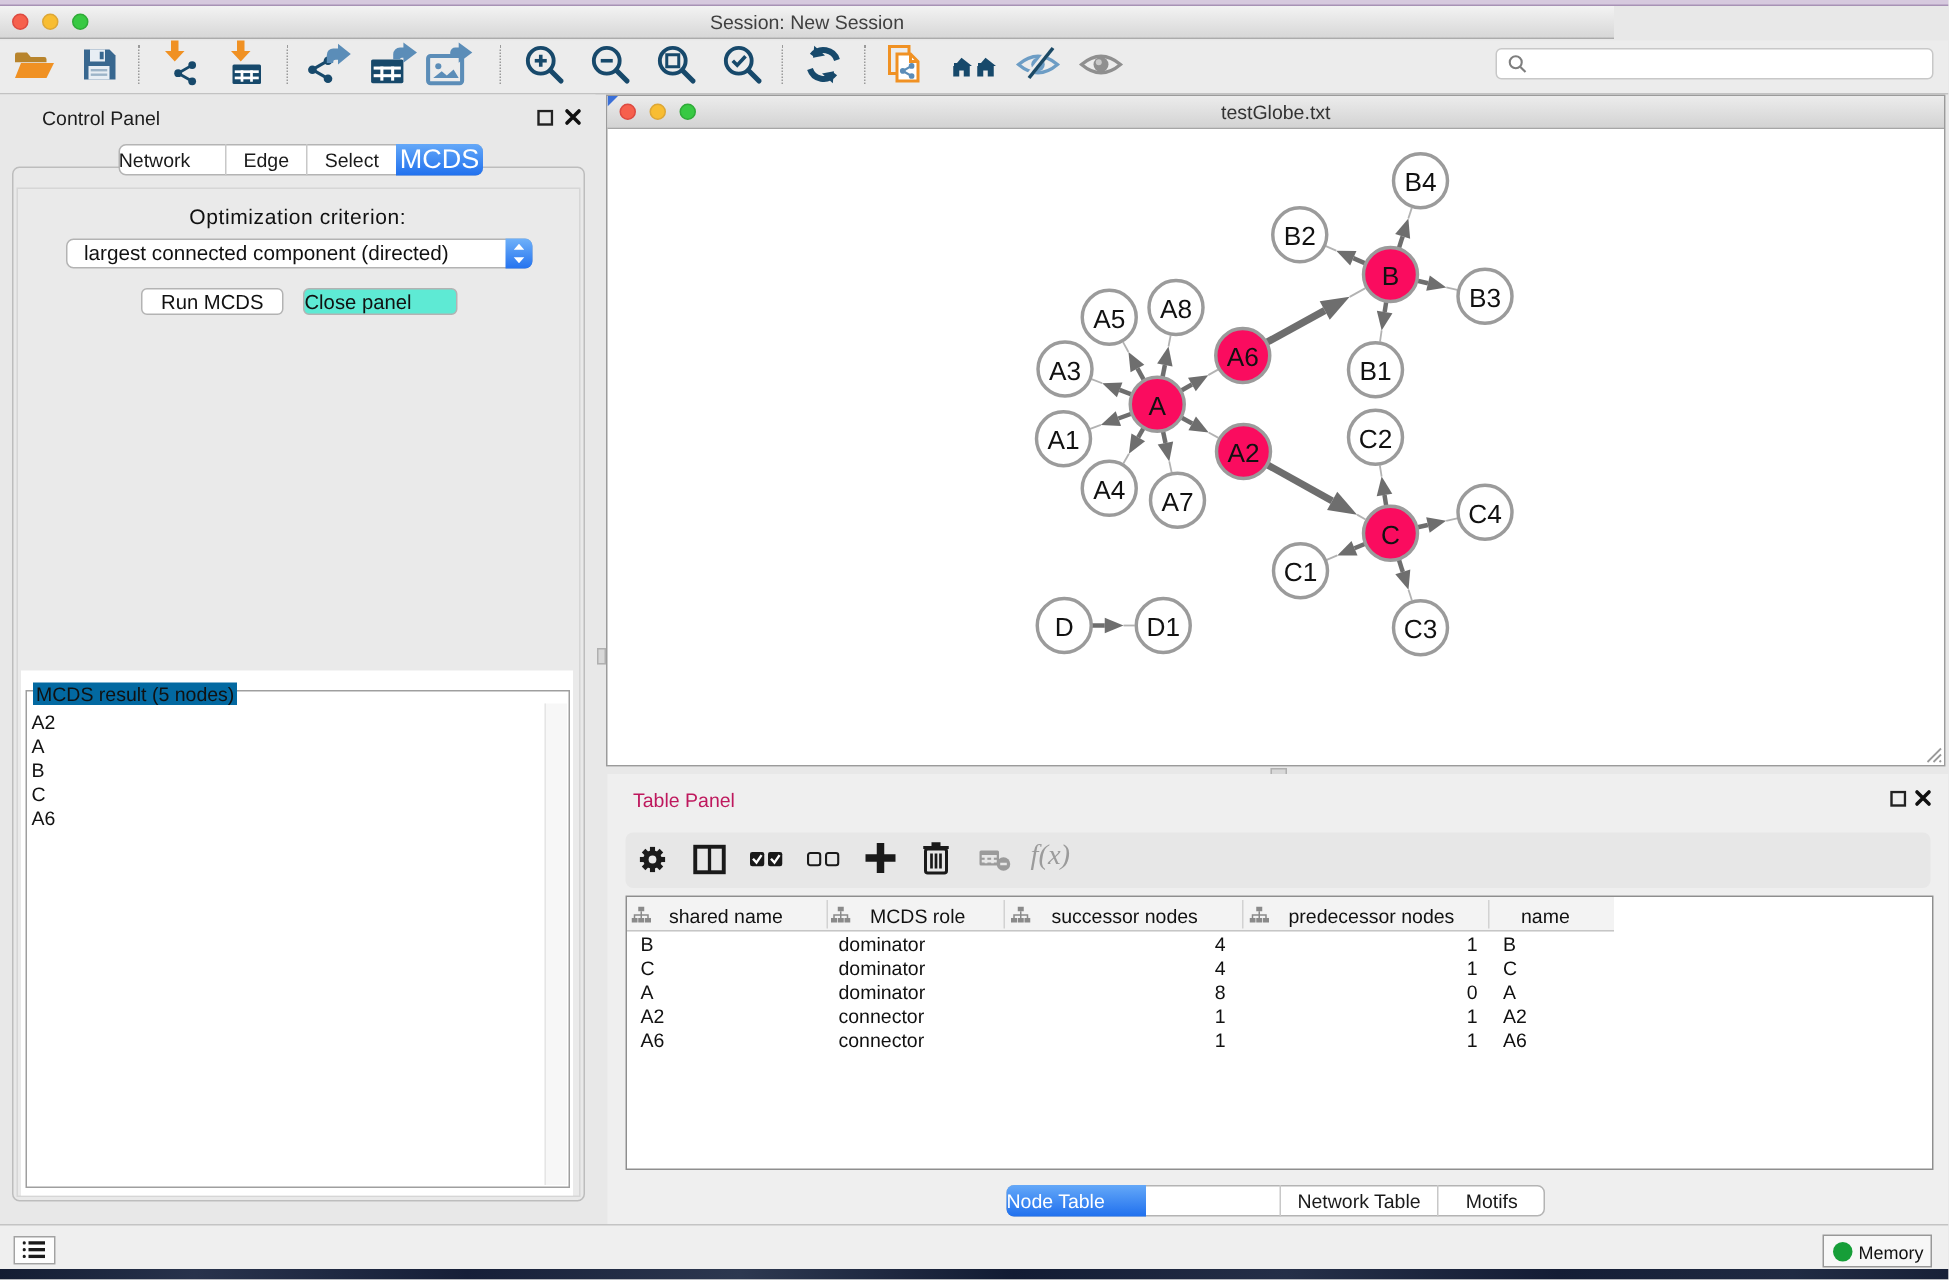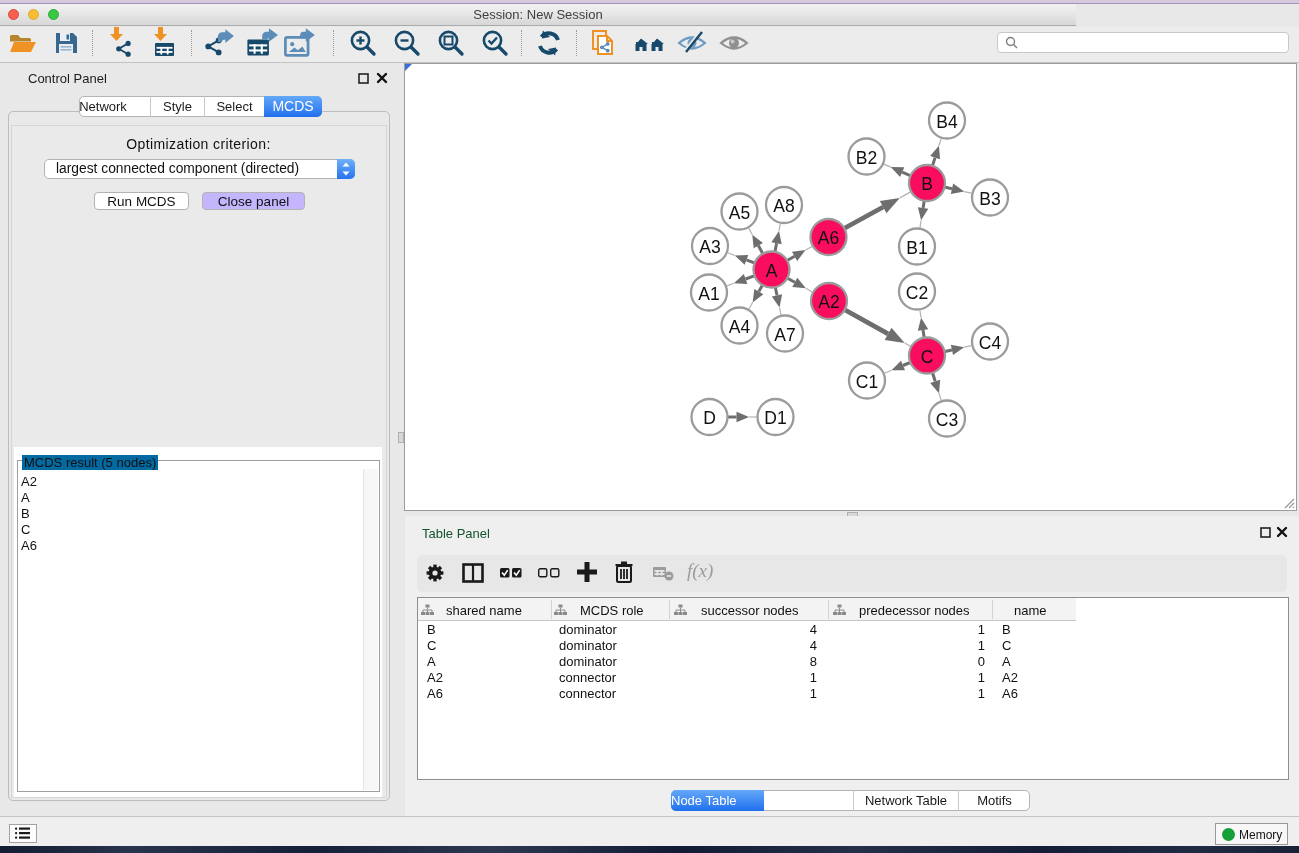--- a/index.html
+++ b/index.html
@@ -156,44 +156,50 @@
     <path d="M2 2 L10 10 M10 2 L2 10" stroke="#111" stroke-width="2.4" stroke-linecap="round"></path>
   </svg>
 
 <div class="abs" style="left:8px;top:111px;width:382px;height:690px;background:#e9e9e9;border:1px solid #bdbdbd;border-radius:5px"></div>
 
 <div class="abs" style="left:79px;top:96px;width:243px;height:21px;background:#fff;border:1px solid #b4b4b4;border-radius:5px"></div>
 <div class="abs" style="left:150px;top:96px;width:1px;height:21px;background:#c8c8c8"></div>
 <div class="abs" style="left:204px;top:96px;width:1px;height:21px;background:#c8c8c8"></div>
 <div class="abs" style="left:264px;top:96px;width:58px;height:21px;background:linear-gradient(#64a8f8,#2070ee);border-radius:0 5px 5px 0"></div>
 <div class="abs" style="left:79px;top:96px;width:48px;height:21px;font-size:13px;color:#1a1a1a;text-align:center;line-height:21px">Network</div>
-<div class="abs" style="left:151px;top:96px;width:53px;height:21px;font-size:13px;color:#1a1a1a;text-align:center;line-height:21px">Style</div>
+<div class="abs" style="left:151px;top:96px;width:53px;height:21px;font-size:13px;color:#1a1a1a;text-align:center;line-height:21px">Edge</div>
 <div class="abs" style="left:205px;top:96px;width:59px;height:21px;font-size:13px;color:#1a1a1a;text-align:center;line-height:21px">Select</div>
-<div class="abs" style="left:264px;top:96px;width:58px;height:21px;font-size:14px;color:#fff;text-align:center;line-height:21px">MCDS</div>
+<div class="abs" style="left:264px;top:96px;width:58px;height:21px;font-size:18px;color:#fff;text-align:center;line-height:21px">MCDS</div>
 
 <div class="abs" style="left:11px;top:125px;width:376px;height:673px;background:#eaeaea;border:1px solid #d6d6d6"></div>
 <div class="abs" style="left:0px;top:136px;width:397px;text-align:center;font-size:14px;letter-spacing:0.4px;color:#111">Optimization criterion:</div>
 
 <div class="abs" style="left:44px;top:159px;width:311px;height:20px;background:#fff;border:1px solid #b3b3b3;border-radius:5px"></div>
 <div class="abs" style="left:56px;top:159px;font-size:13.8px;color:#111;line-height:20px">largest connected component (directed)</div>
 <div class="abs" style="left:337px;top:159px;width:18px;height:20px;background:linear-gradient(#6fb1f9,#2573ef);border-radius:0 5px 5px 0">
 <svg width="18" height="20" viewBox="0 0 18 20">
       <path d="M9 3.5 L12.5 7.5 H5.5 z M9 16.5 L5.5 12.5 H12.5 z" fill="#fff"></path>
     </svg></div>
 
 <div class="abs" style="left:94px;top:192px;width:95px;height:18px;background:#fff;border:1px solid #b3b3b3;border-radius:4px;font-size:13.5px;text-align:center;line-height:17px;color:#111">Run MCDS</div>
-<div class="abs" style="left:202px;top:192px;width:103px;height:18px;background:#c4b5fd;border:1px solid #b3b3b3;border-radius:4px;font-size:13.5px;text-align:center;line-height:17px;color:#111">Close panel</div>
+<div class="abs" style="left:202px;top:192px;width:103px;height:18px;background:#5eead4;border:1px solid #b3b3b3;border-radius:4px;font-size:13.5px;text-align:left;line-height:17px;color:#111">Close panel</div>
 
 <div class="abs" style="left:14px;top:447px;width:368px;height:350px;background:#fff"></div>
 <div class="abs" style="left:17px;top:460px;width:363px;height:332px;border:1px solid #9f9f9f"></div>
 <div class="abs" style="left:363px;top:469px;width:15px;height:321px;background:#f7f7f7;border-left:1px solid #e5e5e5"></div>
 <div class="abs" style="left:22px;top:455px;background:#0369a1;padding:0 2px;font-size:13px;color:#111">MCDS result (5 nodes)</div>
 <div class="abs" style="left:21px;top:474px;font-size:13px;color:#111;line-height:16px">A2<br>A<br>B<br>C<br>A6</div>
 
 <div class="abs" style="left:404px;top:63px;width:893px;height:448px;border:1px solid #9b9b9b;background:#fff">
+  <div style="position:absolute;left:0;top:0;width:891px;height:22px;background:linear-gradient(#ececec,#d3d3d3);border-bottom:1px solid #a6a6a6">
+    <div class="tl" style="left:8px;top:5px;background:#f6604d;border:1px solid #dd4a41"></div>
+    <div class="tl" style="left:28px;top:5px;background:#f8bd32;border:1px solid #dda736"></div>
+    <div class="tl" style="left:48px;top:5px;background:#38c943;border:1px solid #2fab38"></div>
+    <div style="text-align:center;font-size:13px;color:#333;line-height:22px">testGlobe.txt</div>
+  </div>
   <svg style="position:absolute;left:0;top:0" width="10" height="10" viewBox="0 0 10 10">
       <path d="M0 0 L10 0 L0 10 z" fill="none"></path>
       <path d="M0 0 h7 l-7 7 z" fill="#3a6fd8"></path>
     </svg>
   <svg style="position:absolute;right:1px;bottom:1px" width="13" height="13" viewBox="0 0 13 13">
       <g stroke="#9a9a9a" stroke-width="1.2">
         <line x1="3" y1="12" x2="12" y2="3"></line>
         <line x1="7" y1="12" x2="12" y2="7"></line>
         <line x1="11" y1="12" x2="12" y2="11"></line>
       </g>
@@ -298,21 +304,21 @@
 <circle cx="709.5" cy="417" r="18" fill="#ffffff" stroke="#9b9b9b" stroke-width="2.3"></circle>
 <text x="709.5" y="417" text-anchor="middle" dominant-baseline="central" dy="1" font-size="17.5" fill="#111">D</text>
 <circle cx="775.5" cy="417" r="18" fill="#ffffff" stroke="#9b9b9b" stroke-width="2.3"></circle>
 <text x="775.5" y="417" text-anchor="middle" dominant-baseline="central" dy="1" font-size="17.5" fill="#111">D1</text>
 </svg>
 
 <div class="abs" style="left:398px;top:432px;width:6px;height:11px;background:#d8d8d8;border:1px solid #b0b0b0"></div>
 <div class="abs" style="left:847px;top:512px;width:11px;height:6px;background:#d8d8d8;border:1px solid #b0b0b0"></div>
 
 <div class="abs" style="left:405px;top:516px;width:894px;height:300px;background:#efefef"></div>
-<div class="abs" style="left:422px;top:526px;font-size:13px;color:#14532d">Table Panel</div>
+<div class="abs" style="left:422px;top:526px;font-size:13px;color:#be185d">Table Panel</div>
 <svg class="abs" style="left:1260px;top:527px" width="11" height="11" viewBox="0 0 11 11">
     <rect x="1" y="1" width="9" height="9" fill="none" stroke="#222" stroke-width="1.6"></rect>
   </svg>
 <svg class="abs" style="left:1276px;top:526px" width="12" height="12" viewBox="0 0 12 12">
     <path d="M2 2 L10 10 M10 2 L2 10" stroke="#111" stroke-width="2.4" stroke-linecap="round"></path>
   </svg>
 
 <div class="abs" style="left:417px;top:555px;width:870px;height:37px;background:#e7e7e7;border-radius:5px"></div>
 <svg style="position:absolute;left:422px;top:560px" width="26" height="26" viewBox="0 0 26 26">
     <g fill="#1a1a1a">

